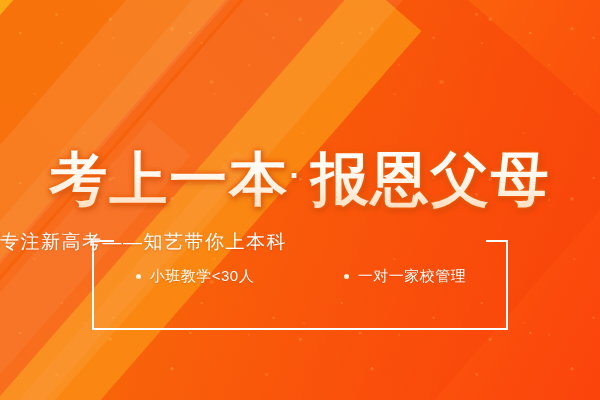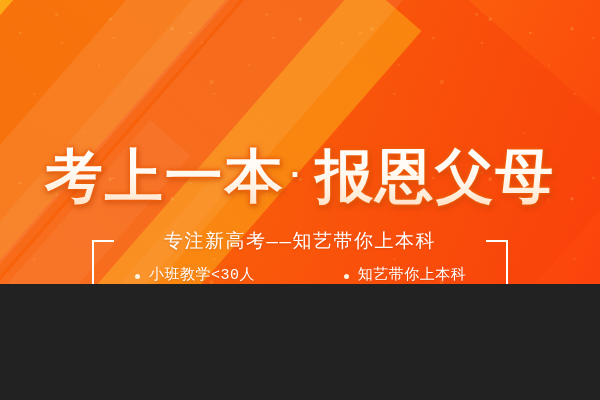--- a/index.html
+++ b/index.html
@@ -3,23 +3,23 @@
 <meta charset="utf-8">
 <style>
   html, body {
     margin: 0;
     padding: 0;
     background: #222;
   }
   #banner {
     position: relative;
     width: 600px;
-    height: 284px;
+    height: 400px;
     overflow: hidden;
-    font-family: Liberation Mono, monospace;
+    font-family: Liberation Sans, sans-serif;
     background: linear-gradient(118deg,
         #fba513 0%,
         #fba513 14%,
         #f97a0b 22%,
         #f9700a 40%,
         #fb5c0c 64%,
         #fb4a0c 88%,
         #fb430c 100%);
   }
 
@@ -147,21 +147,21 @@
     background: #ffffff;
   }
   .frame::before { left: -2px; }
   .frame::after  { right: -2px; }
 
   .subtitle {
     position: absolute;
     left: 0;
     right: 0;
     top: 231px;
-    text-align: center;
+    text-align: left;
     font-size: 19px;
     line-height: 22px;
     letter-spacing: 1.5px;
     color: #ffffff;
     white-space: nowrap;
     text-shadow: 0 1px 2px rgba(150,45,0,.25);
   }
 
   
   .features {
@@ -222,17 +222,17 @@
 
   <div class="subtitle">专注新高考——知艺带你上本科</div>
 
   <div class="features">
     <div class="feature">
       <span class="dot"></span>
       <span class="feature-label">小班教学&lt;30人</span>
     </div>
     <div class="feature">
       <span class="dot"></span>
-      <span class="feature-label">知艺带你上本科</span>
+      <span class="feature-label">一对一家校管理</span>
     </div>
   </div>
 
 </div>
 
 </body></html>

